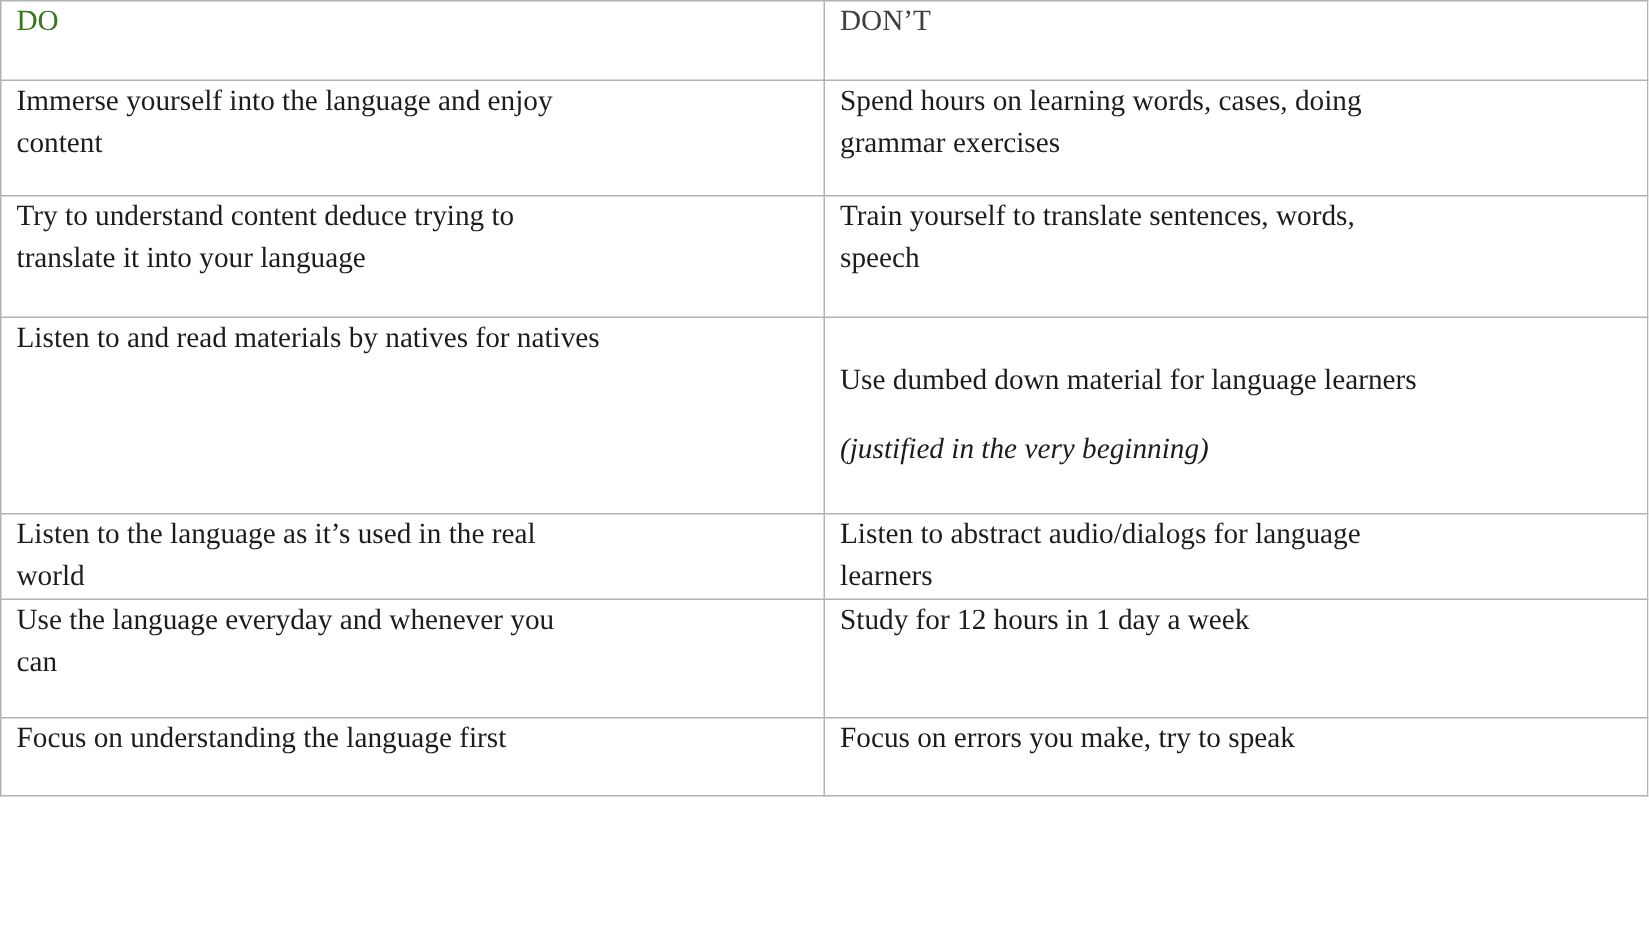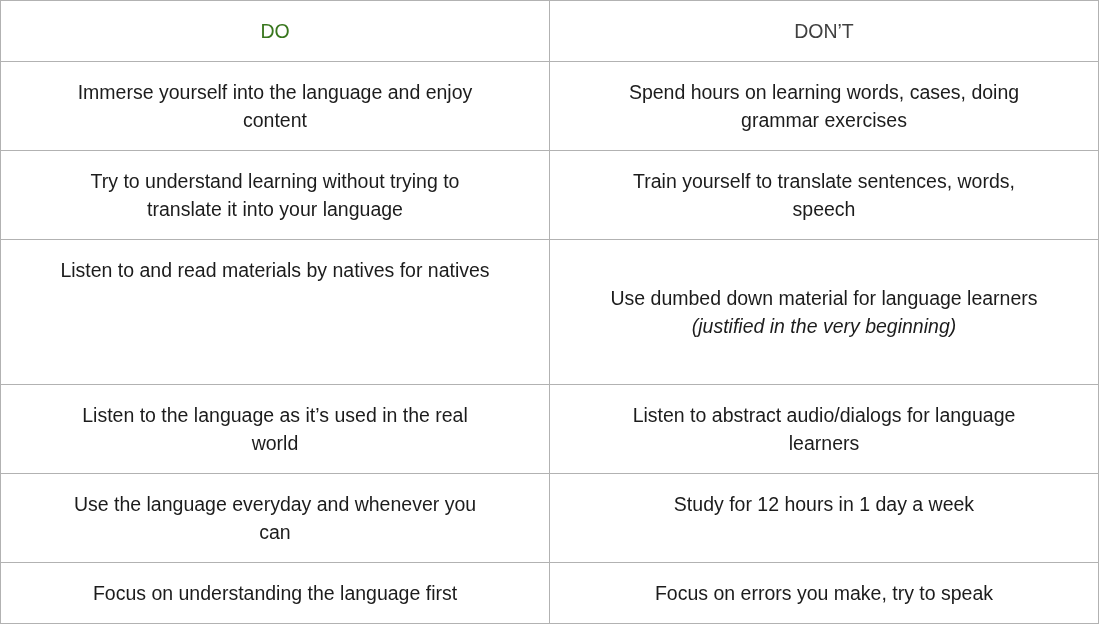--- a/index.html
+++ b/index.html
@@ -19,33 +19,35 @@
     font-family: "Liberation Sans", "DejaVu Sans", sans-serif;
     font-size: 19.5px;
     line-height: 28px;
     color: #1c1c1c;
     background: #ffffff;
   }
   table.dodont th,
   table.dodont td {
     border: 1px solid #b2b2b2;
     vertical-align: top;
-    text-align: center;
-    padding: 16px 10px;
+    text-align: left;
+    padding: 0 10px;
     white-space: pre-line;
     overflow: hidden;
+    font-family: Liberation Serif, serif;
   }
   table.dodont th {
     font-weight: 400;
   }
   th.hdr-do   { color: #38761d; }
   th.hdr-dont { color: #404040; }
   .note-italic {
     font-style: italic;
     white-space: pre-line;
+    margin-top: 18px;
   }
 </style>
 </head>
 <body>
 
 <table class="dodont">
   <colgroup>
     <col style="width:50%">
     <col style="width:50%">
   </colgroup>
@@ -58,21 +60,21 @@
     <tr style="height:77px">
       <td>Immerse yourself into the language and enjoy
 content</td>
       <td>Spend hours on learning words, cases, doing
 grammar exercises</td>
     </tr>
 
 
 
     <tr style="height:81px">
-      <td>Try to understand learning without trying to
+      <td>Try to understand content deduce trying to
 translate it into your language</td>
       <td>Train yourself to translate sentences, words,
 speech</td>
     </tr>
 
     <tr style="height:80px">
       <td>Listen to and read materials by natives for natives</td>
       <td>
         <span>Use dumbed down material for language learners</span>
         <div class="note-italic">(justified in the very beginning)</div>

